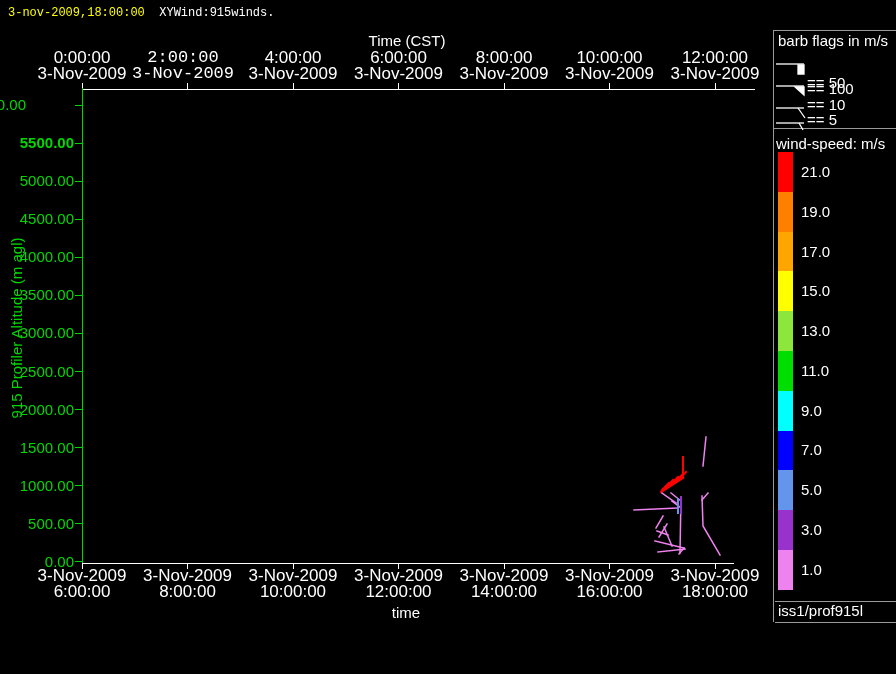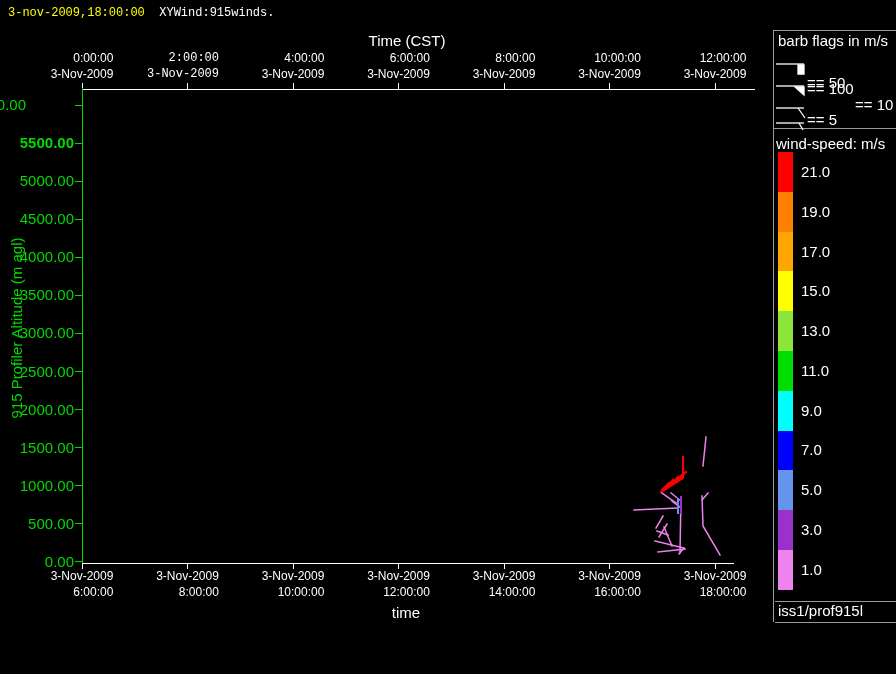--- a/index.html
+++ b/index.html
@@ -4,21 +4,21 @@
 <style>
   html,body{margin:0;padding:0;background:#000;}
   .screen{position:relative;width:896px;height:674px;background:#000;overflow:hidden;
           font-family:"Liberation Sans",sans-serif;color:#fff;}
   .abs{position:absolute;white-space:nowrap;}
   .t15{font-size:15px;line-height:16px;}
   .t16{font-size:12px;line-height:18px;font-family:Liberation Mono, monospace;}
   .yellow{color:#ffff00;}
   .green{color:#00d800;}
   .center{transform:translateX(-50%);text-align:center;}
-  .tick2{font-size:12px;line-height:16px;text-align:right;}
+  .tick2{font-size:17px;line-height:16px;text-align:center;}
   .yaxis-label{left:17px;top:328px;transform:translate(-50%,-50%) rotate(-90deg);}
   svg{position:absolute;left:0;top:0;}
   .footer-box{left:17px;top:635px;background:#ffffff;color:#000;font-size:16px;
               line-height:19px;padding:1px 6px 2px 6px;letter-spacing:.3px;}
   .cb-seg{width:15px;}
 </style>
 </head>
 <body>
 
 <div class="screen">
@@ -196,21 +196,21 @@
         <div>3-Nov-2009</div>
         <div>18:00:00</div>
       </div>
     </div>
   <div class="abs t15 center" style="left:406px;top:605px;">time</div>
 
   <div class="abs t15" style="left:778px;top:33px;">barb flags in m/s</div>
   <div id="barbRows">
       <div class="abs t15" style="left:807px;top:53px;margin-top:28px;">== 100</div>
       <div class="abs t15" style="left:807px;top:75px;">== 50</div>
-      <div class="abs t15" style="left:807px;top:97px;margin-left:48px;">== 10</div>
+      <div class="abs t15" style="left:807px;top:97px;">== 10</div>
       <div class="abs t15" style="left:807px;top:112px;">== 5</div>
     </div>
 
   <div class="abs t15" style="left:776px;top:136px;">wind-speed: m/s</div>
   <div id="colorbar" class="abs" style="left:778px;top:152px;">
       <div class="cb-seg" style="height:39.8px;background:#ff0000;"></div>
       <div class="cb-seg" style="height:39.8px;background:#ff8000;"></div>
       <div class="cb-seg" style="height:39.8px;background:#ffa500;"></div>
       <div class="cb-seg" style="height:39.8px;background:#ffff00;"></div>
       <div class="cb-seg" style="height:39.8px;background:#8de63c;"></div>

